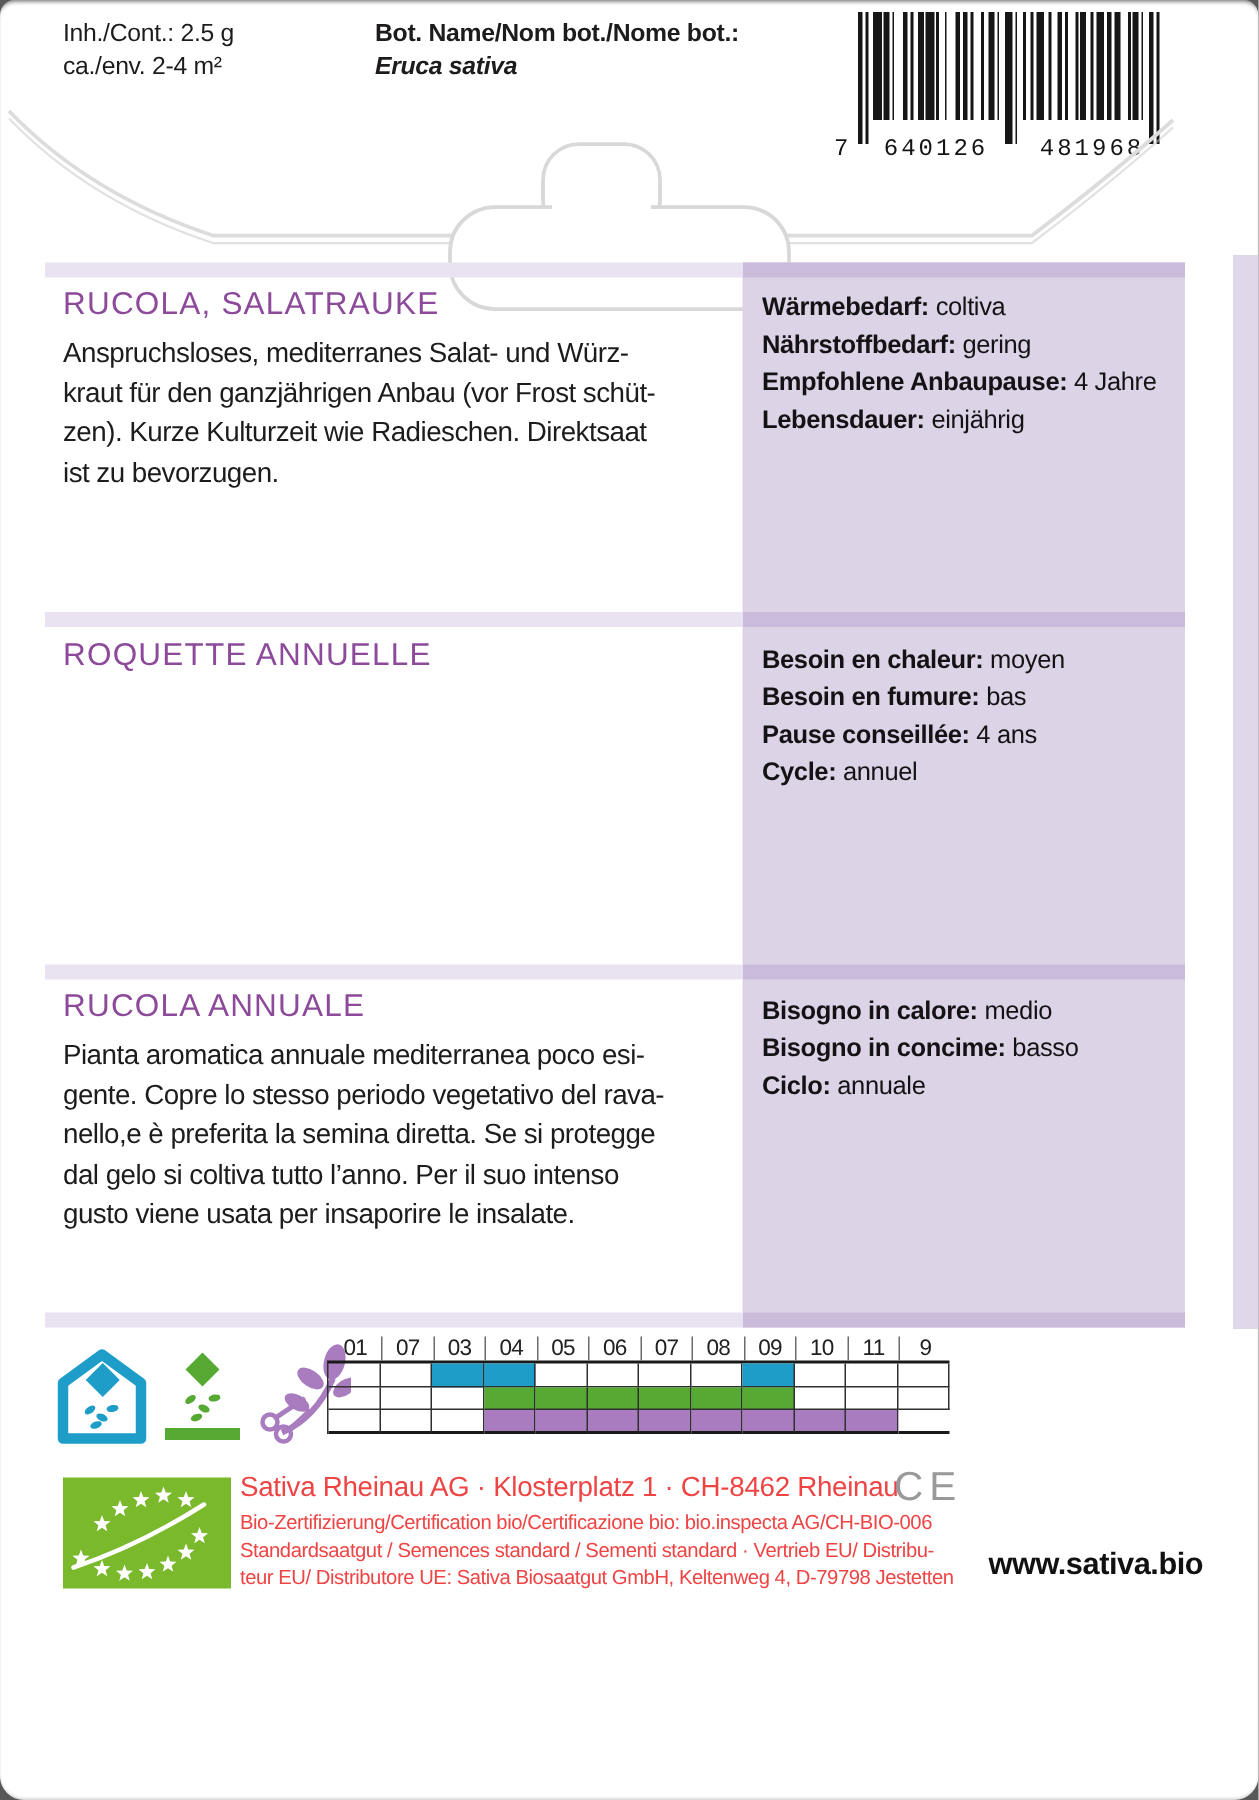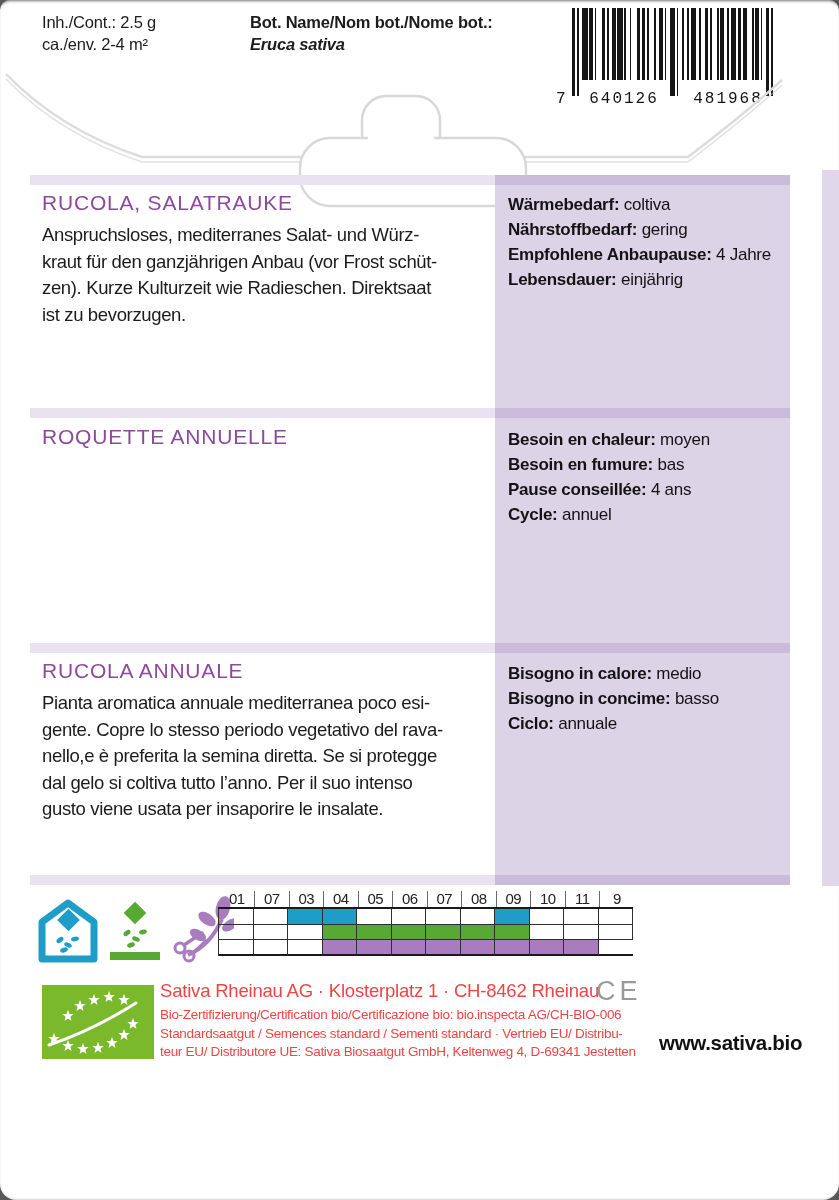--- a/index.html
+++ b/index.html
@@ -309,18 +309,18 @@
       <path d="M52.0,9.0L53.5,13.0L57.7,13.1L54.4,15.8L55.5,19.9L52.0,17.5L48.5,19.9L49.6,15.8L46.3,13.1L50.5,13.0Z" fill="#ffffff"></path>
       <path d="M67.0,6.0L68.5,10.0L72.7,10.1L69.4,12.8L70.5,16.9L67.0,14.5L63.5,16.9L64.6,12.8L61.3,10.1L65.5,10.0Z" fill="#ffffff"></path>
       <path d="M82.0,9.0L83.5,13.0L87.7,13.1L84.4,15.8L85.5,19.9L82.0,17.5L78.5,19.9L79.6,15.8L76.3,13.1L80.5,13.0Z" fill="#ffffff"></path>
       <path d="M7 60 C 34 51, 64 37, 94 18" fill="none" stroke="#ffffff" stroke-width="3" stroke-linecap="round"></path>
     </svg>
 
   <div id="address">
     <div id="address-line1">Sativa Rheinau AG · Klosterplatz 1 · CH-8462 Rheinau</div>
     <div class="addr-small">Bio-Zertifizierung/Certification bio/Certificazione bio: bio.inspecta AG/CH-BIO-006
 Standardsaatgut / Semences standard / Sementi standard · Vertrieb EU/ Distribu-
-teur EU/ Distributore UE: Sativa Biosaatgut GmbH, Keltenweg 4, D-69341 Jestetten</div>
+teur EU/ Distributore UE: Sativa Biosaatgut GmbH, Keltenweg 4, D-79798 Jestetten</div>
   </div>
   <div id="ce-mark">CE</div>
   <div id="website">www.sativa.bio</div>
 
 </div>
 
 </body></html>

